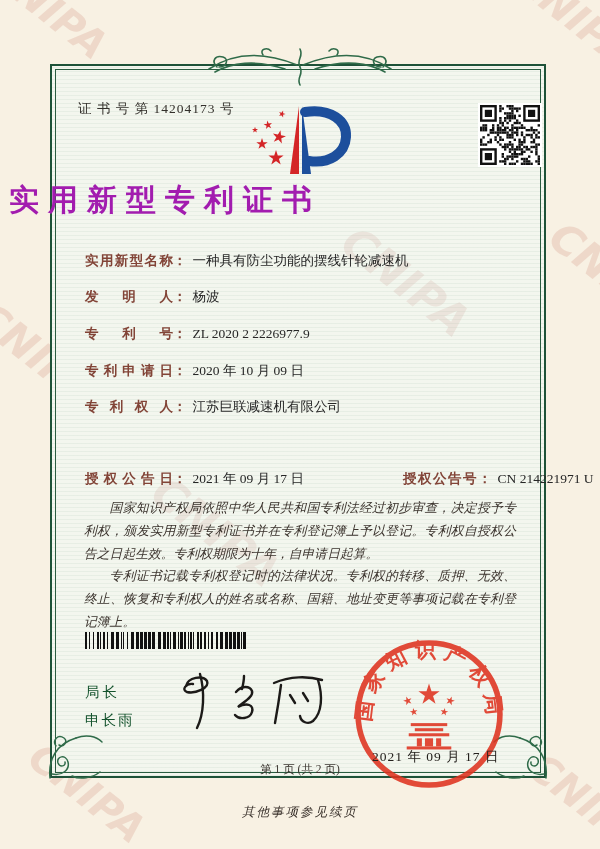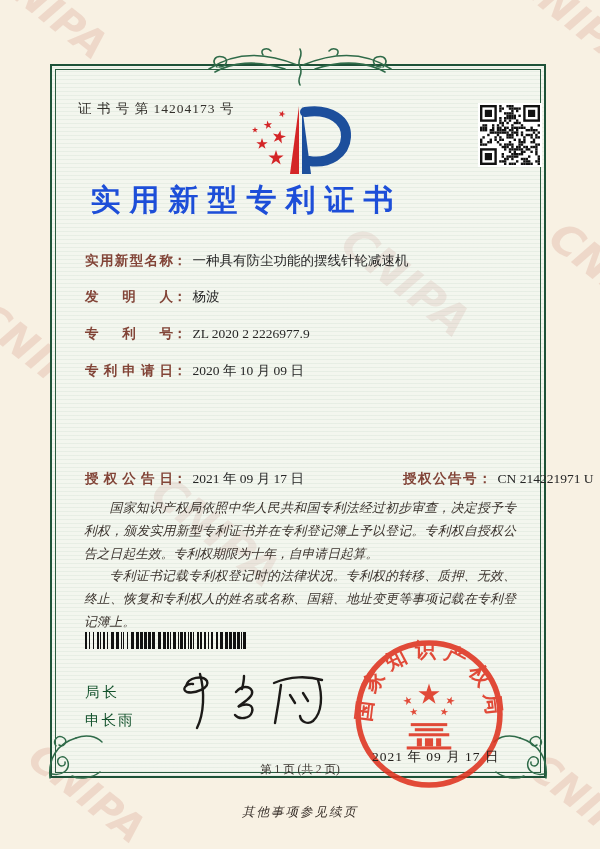--- a/index.html
+++ b/index.html
@@ -40,21 +40,21 @@
 
   
   .cert-no{
     position:absolute;left:78px;top:100px;
     font-size:13.5px;letter-spacing:1px;color:#33302b;
   }
   .qr{position:absolute;left:478px;top:103px;width:64px;height:64px;background:#fff;padding:2px;box-sizing:border-box;}
   .logo{position:absolute;left:243px;top:99px;width:118px;height:80px;}
   .title{
     position:absolute;left:0;top:180px;width:484px;
-    text-align:center;font-size:30px;font-weight:700;color:#1d4ed8;
+    font-size:30px;font-weight:700;color:#a21caf;
     letter-spacing:9px;text-indent:9px;
   }
 
   
   .field-row{position:absolute;left:85px;width:440px;font-size:13.5px;white-space:nowrap;}
   .f-label{
     display:inline-block;width:88px;
     text-align:justify;text-align-last:justify;
     color:#824437;font-weight:600;
   }
@@ -399,20 +399,23 @@
     </div>
     <div class="field-row" style="top:252px;">
       <span class="f-label">实用新型名称</span><span class="f-colon">：</span><span class="f-value">一种具有防尘功能的摆线针轮减速机</span>
     </div>
     <div class="field-row" style="top:325px;">
       <span class="f-label">专利号</span><span class="f-colon">：</span><span class="f-value">ZL 2020 2 2226977.9</span>
     </div>
     <div class="field-row" style="top:362px;">
       <span class="f-label">专利申请日</span><span class="f-colon">：</span><span class="f-value">2020 年 10 月 09 日</span>
     </div>
+    <div class="field-row" style="top:398px;">
+      <span class="f-label">专利权人</span><span class="f-colon">：</span><span class="f-value">江苏巨联减速机有限公司</span>
+    </div>
     <div class="field-row" style="top:470px;">
       <span class="f-label">授权公告日</span><span class="f-colon">：</span><span class="f-value">2021 年 09 月 17 日</span>
       <span class="col2">
         <span class="f-label">授权公告号</span><span class="f-colon">：</span><span class="f-value">CN 214221971 U</span>
       </span>
     </div>
 
     <div class="body-text">
       <p>国家知识产权局依照中华人民共和国专利法经过初步审查，决定授予专利权，颁发实用新型专利证书并在专利登记簿上予以登记。专利权自授权公告之日起生效。专利权期限为十年，自申请日起算。</p>
       <p>专利证书记载专利权登记时的法律状况。专利权的转移、质押、无效、终止、恢复和专利权人的姓名或名称、国籍、地址变更等事项记载在专利登记簿上。</p>

